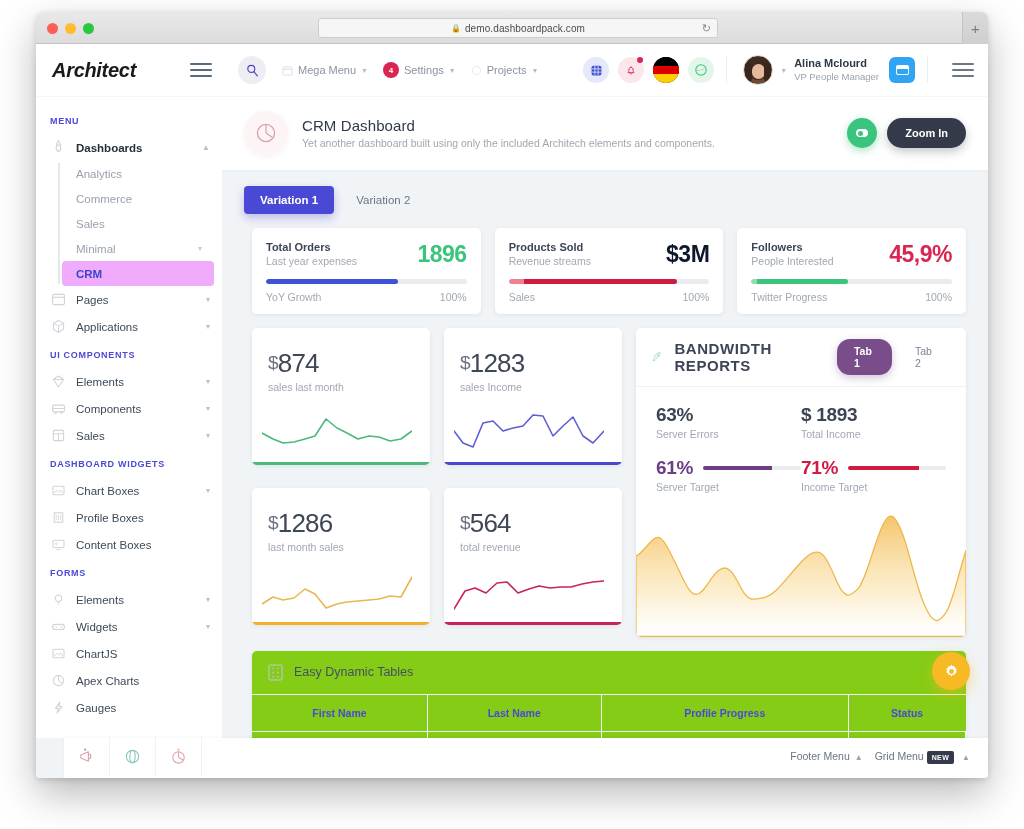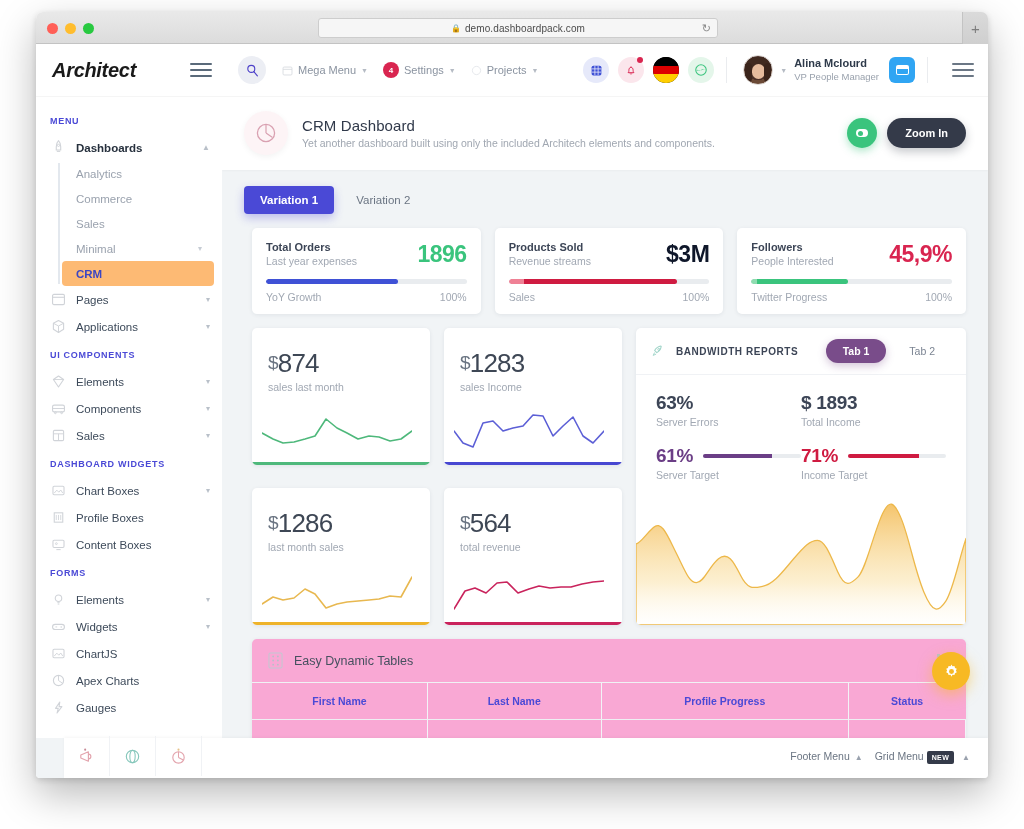--- a/index.html
+++ b/index.html
@@ -136,21 +136,21 @@
   .sub-wrap { position: relative; padding-left: 26px; }
   .sub-wrap::before {
     content: ""; position: absolute; left: 22px; top: 2px; bottom: 2px;
     width: 1.5px; background: #e3e8ee;
   }
   .sub-item {
     display: flex; align-items: center; height: 25px; padding: 0 12px 0 14px;
     font-size: 11.5px; color: #9aa2ae; border-radius: 4px; margin-right: 8px; cursor: pointer;
   }
   .sub-item .chev { margin-left: auto; font-size: 8px; color: #c6ccd4; }
-  .sub-item.selected { background: #fdba74; color: #3b46c4; font-weight: 700; }
+  .sub-item.selected { background: #f0abfc; color: #3b46c4; font-weight: 700; }
 
   
   .main { flex: 1; min-width: 0; background: #f1f4f6; overflow: hidden; position: relative; }
   .page-head {
     background: #fff; padding: 15px 22px 15px 22px; display: flex; align-items: center;
     box-shadow: 0 1px 2px rgba(0,0,0,0.03);
   }
   .ph-icon {
     width: 44px; height: 44px; border-radius: 50%; background: #fdf4f6;
     display: flex; align-items: center; justify-content: center; margin-right: 14px; flex: 0 0 44px;
@@ -197,35 +197,35 @@
   .spark-col { display: flex; flex-direction: column; gap: 23px; }
   .spark-card { background: #fff; border-radius: 5px; box-shadow: 0 1px 4px rgba(25,42,70,.08); padding: 20px 16px 0 16px; position: relative; height: 137px; overflow: hidden; }
   .spark-val { font-size: 26px; color: #3e4755; letter-spacing: -.8px; font-weight: 400; }
   .spark-val .cur { font-size: 19px; color: #6a7482; vertical-align: 3px; }
   .spark-lbl { font-size: 10.5px; color: #a1a8b3; margin-top: 2px; }
   .spark-svg { position: absolute; left: 10px; right: 10px; bottom: 12px; height: 44px; }
   .spark-bar { position: absolute; left: 0; right: 0; bottom: 0; height: 3.5px; }
 
   .bw-card { background: #fff; border-radius: 5px; box-shadow: 0 1px 4px rgba(25,42,70,.08); display: flex; flex-direction: column; overflow: hidden; }
   .bw-head { display: flex; align-items: center; padding: 11px 14px; border-bottom: 1px solid #f0f2f5; }
-  .bw-title { font-size: 10px; font-weight: 700; color: #3c4556; letter-spacing: .55px; margin-left: 9px; }
+  .bw-title { font-size: 15px; font-weight: 700; color: #3c4556; letter-spacing: .55px; margin-left: 9px; }
   .bw-tabs { margin-left: auto; display: flex; align-items: center; gap: 6px; }
   .bw-tab { font-size: 10.5px; color: #7b8492; padding: 6px 17px; border-radius: 13px; cursor: pointer; }
   .bw-tab.on { background: #794c8a; color: #fff; font-weight: 700; box-shadow: 0 3px 8px rgba(121,76,138,.32); }
   .bw-stats { display: grid; grid-template-columns: 1fr 1fr; padding: 17px 20px 6px 20px; row-gap: 17px; }
   .bw-val { font-size: 19px; font-weight: 700; letter-spacing: -.3px; }
   .bw-lbl { font-size: 10.5px; color: #a1a8b3; margin-top: 2px; }
   .bw-inline { display: flex; align-items: center; gap: 10px; }
   .bw-line { flex: 1; max-width: 100px; height: 3.5px; border-radius: 2px; background: #e9ecef; overflow: hidden; }
   .bw-line > i { display: block; height: 100%; }
   .c-dark { color: #3c4556; } .c-purple { color: #6b3e86; } .c-crimson { color: #cf1b41; }
   .bg-purple { background: #6b3e86; } .bg-crimson { background: #cf1b41; }
   .bw-chart { flex: 1; position: relative; min-height: 0; }
 
-  .table-card { margin-top: 14px; background: #f9a8d4; border-radius: 5px; box-shadow: 0 1px 4px rgba(25,42,70,.08); overflow: hidden; }
+  .table-card { margin-top: 14px; background: #84cc16; border-radius: 5px; box-shadow: 0 1px 4px rgba(25,42,70,.08); overflow: hidden; }
   .tc-head { display: flex; align-items: center; padding: 13px 16px; border-bottom: 1px solid #f0f2f5; }
   .tc-title { font-size: 12.5px; color: #46505f; margin-left: 11px; }
   .tc-menu { margin-left: auto; display: grid; grid-template-columns: repeat(3,3px); gap: 2px; }
   .tc-menu i { width: 3px; height: 3px; background: #b9c0c9; display: block; }
   .tbl { width: 100%; border-collapse: collapse; }
   .tbl th { font-size: 10.5px; font-weight: 700; color: #4a49d6; padding: 12px 6px; border-bottom: 1px solid #eef0f3; border-right: 1px solid #f2f4f7; }
   .tbl th:last-child { border-right: none; }
   .tbl td { height: 22px; border-right: 1px solid #f2f4f7; }
 
   .fab {

